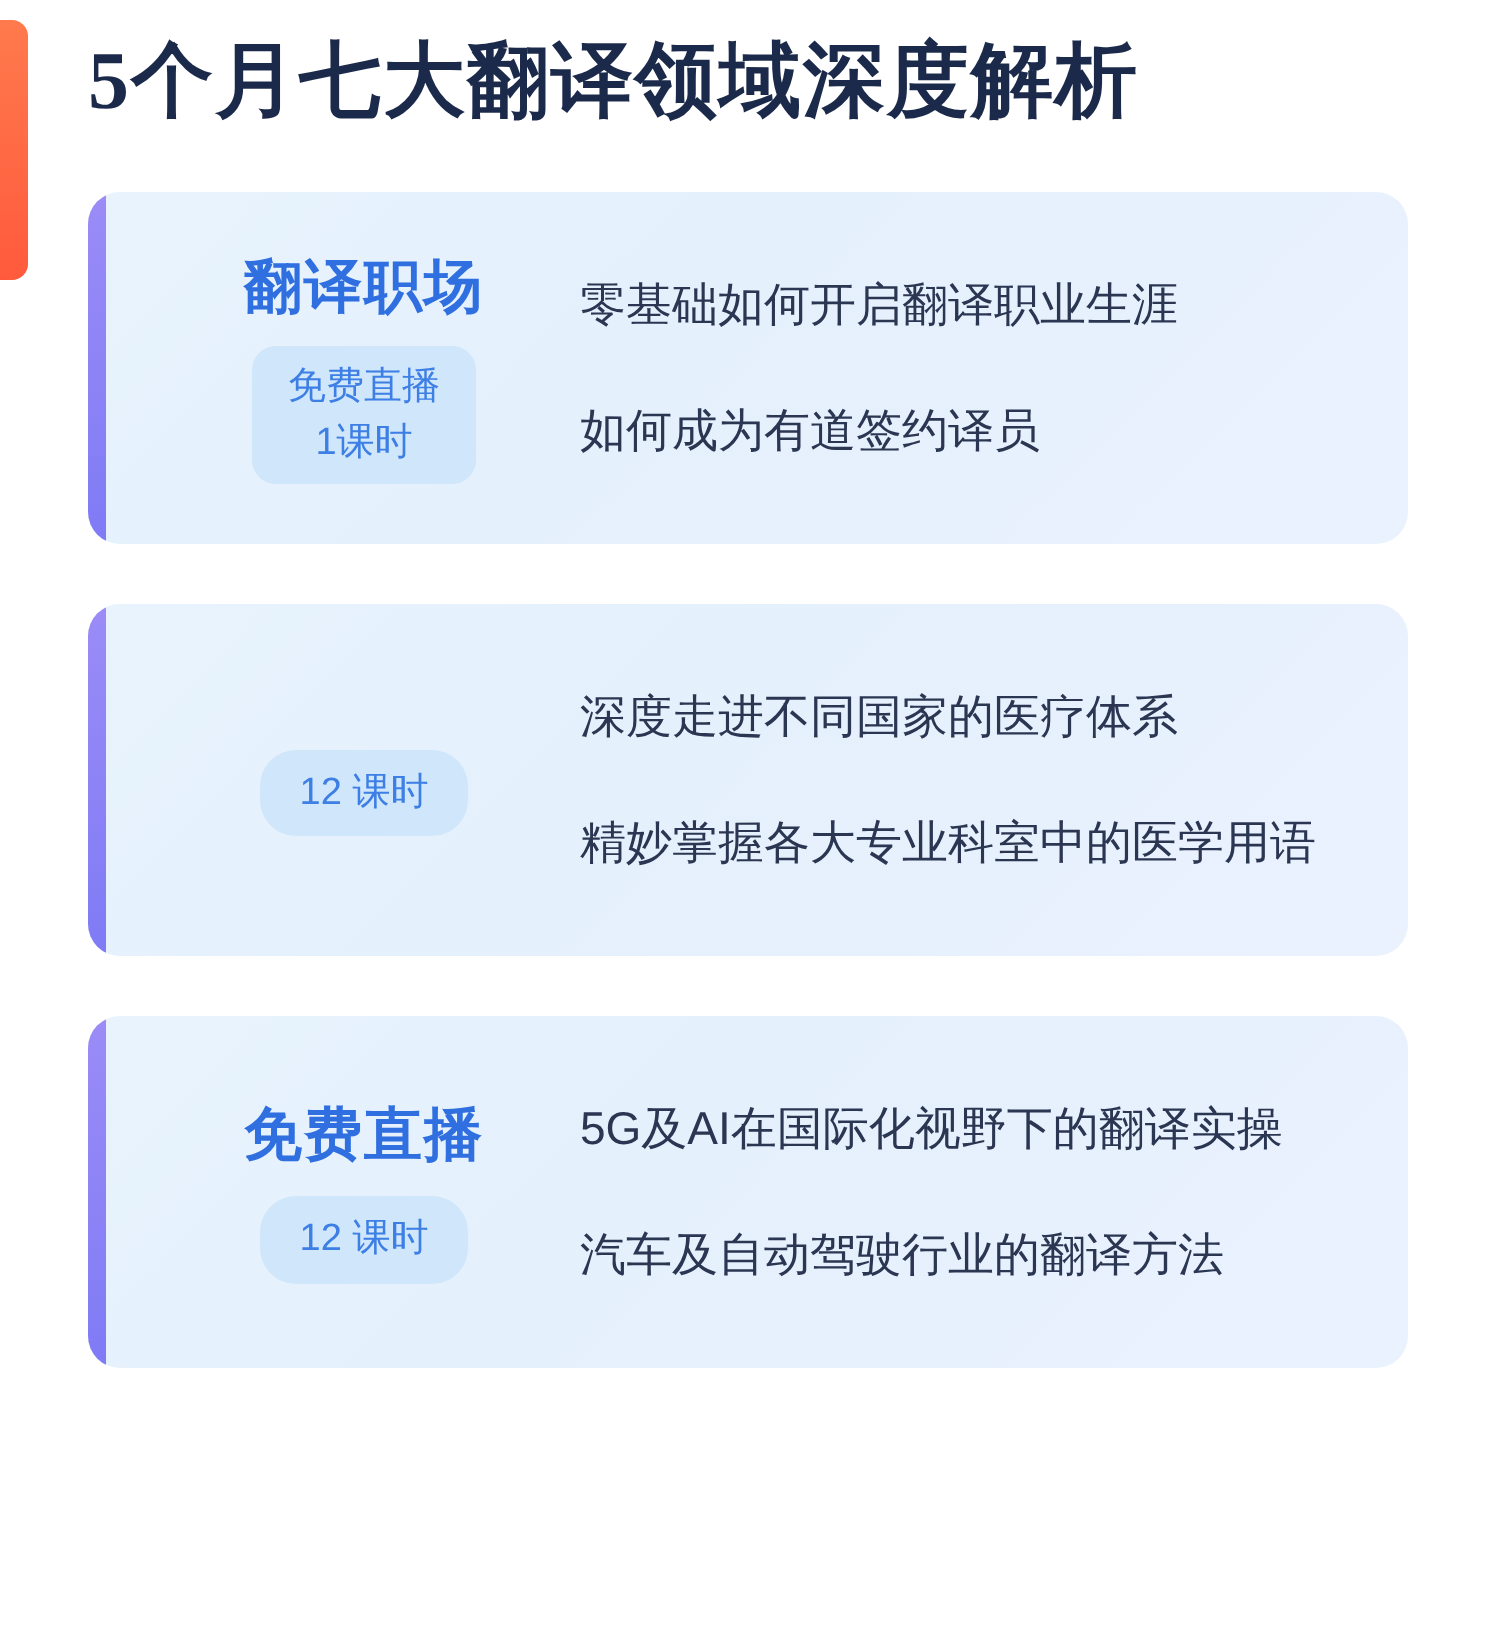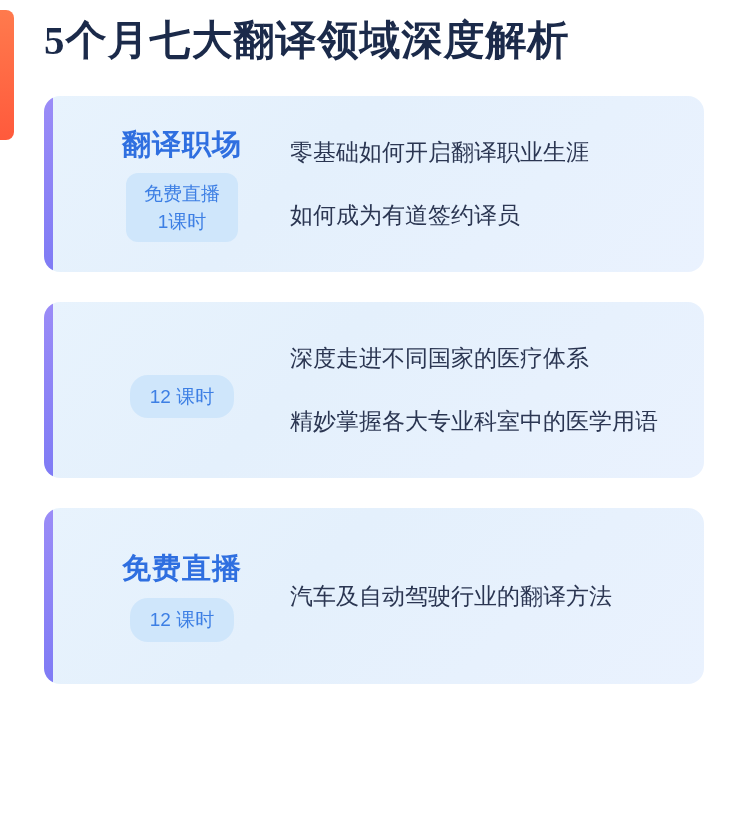--- a/index.html
+++ b/index.html
@@ -164,18 +164,19 @@
   </div>
 
   <div class="card">
     <div class="card-bar"></div>
     <div class="card-inner">
       <div class="card-left">
         <div class="card-title">免费直播</div>
         <div class="badge single">12 课时</div>
       </div>
       <div class="card-right">
+        <div class="bullet">5G及AI在国际化视野下的翻译实操</div>
         <div class="bullet">汽车及自动驾驶行业的翻译方法</div>
       </div>
     </div>
   </div>
 
 </div>
 
 </body></html>

